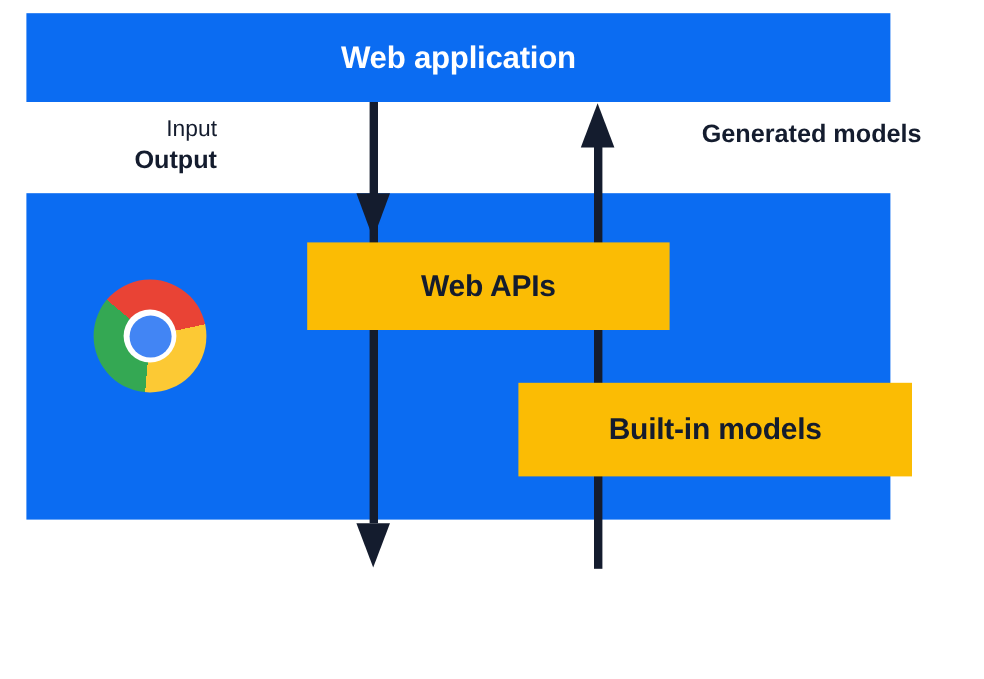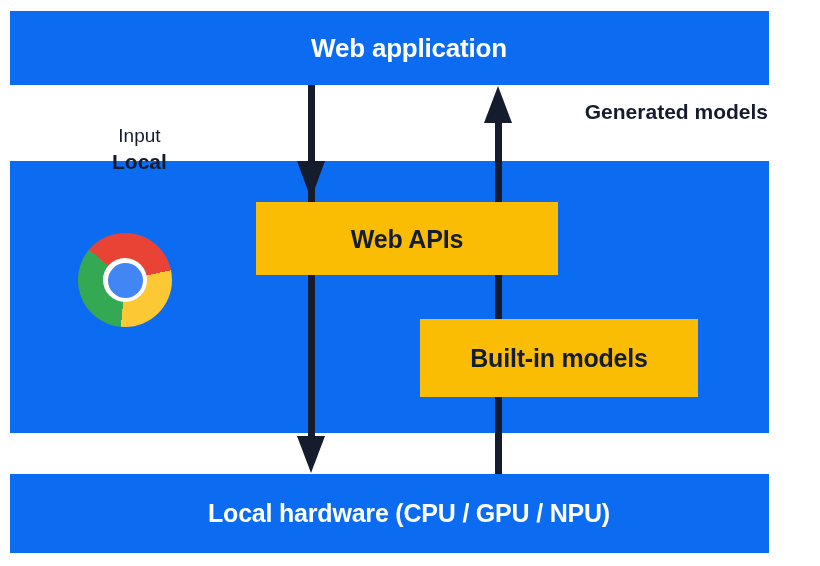--- a/index.html
+++ b/index.html
@@ -16,55 +16,54 @@
   html,body{margin:0;padding:0;background:#ffffff;}
   .canvas{
     position:relative;
     width:820px;height:566px;
     background:#ffffff;
     overflow:hidden;
     font-family:"Liberation Sans","DejaVu Sans",sans-serif;
   }
   
   .band,.bar{
-    position:absolute;left:10px;width:720px;
+    position:absolute;left:22px;width:720px;
     background:var(--band-blue);
-    padding-left:39px;
   }
   .top-bar{top:11px;height:74px;display:flex;align-items:center;justify-content:center;z-index:0;}
   .mid-band{top:161px;height:272px;z-index:0;}
   .bottom-bar{top:474px;height:79px;display:flex;align-items:center;justify-content:center;z-index:2;}
   .bar-title{
     color:var(--text-light);font-weight:bold;font-size:26px;letter-spacing:-0.2px;
   }
   .bottom-bar .bar-title{font-size:25px;}
   
   .io-group{position:absolute;top:97px;line-height:22px;color:var(--ink);z-index:1;}
-  .io-left{left:112px;text-align:center;margin-top:28px;}
+  .io-left{left:112px;text-align:right;}
   .io-right{right:52px;text-align:right;}
   .io-kicker{font-size:19px;font-weight:normal;}
   .io-value{font-size:21px;font-weight:bold;margin-top:3px;line-height:24px;}
   
   .flow-line{position:absolute;width:7px;background:var(--ink);z-index:1;}
   .down-line{left:308px;top:85px;height:351px;}
   .up-line{left:495px;top:121px;height:353px;}
   .head{position:absolute;width:0;height:0;z-index:1;}
   .head-down{border-left:14px solid transparent;border-right:14px solid transparent;border-top:38px solid var(--ink);}
   .head-down.mid{left:297px;top:161px;}
   .head-down.low{left:297px;top:436px;border-top-width:37px;}
   .head-up{left:484px;top:86px;border-left:14px solid transparent;border-right:14px solid transparent;border-bottom:37px solid var(--ink);}
   
   .yellow-box{
     position:absolute;background:var(--box-yellow);z-index:2;
     display:flex;flex-direction:column;align-items:center;justify-content:center;
     color:var(--ink);font-weight:bold;font-size:25px;line-height:32px;letter-spacing:-0.2px;
     text-align:center;
   }
   .web-apis-box{left:256px;top:202px;width:302px;height:73px;}
-  .builtin-box{left:420px;top:319px;width:278px;height:78px;}
+  .builtin-box{left:432px;top:319px;width:328px;height:78px;}
   
   .chrome-logo{position:absolute;left:78px;top:233px;width:94px;height:94px;z-index:2;}
   .chrome-wheel{
     position:absolute;inset:0;border-radius:50%;
     background:conic-gradient(from -50deg,
       var(--chrome-red) 0deg 128deg,
       var(--chrome-yellow) 128deg 235deg,
       var(--chrome-green) 235deg 360deg);
   }
   .chrome-hub{
@@ -84,21 +83,21 @@
 <body>
 
 <div class="canvas">
 
   <div class="bar top-bar">
     <span class="bar-title">Web application</span>
   </div>
 
   <div class="io-group io-left">
     <div class="io-kicker">Input</div>
-    <div class="io-value">Local</div>
+    <div class="io-value">Output</div>
   </div>
   <div class="io-group io-right">
     <div class="io-value">Generated models</div>
   </div>
 
   <div class="band mid-band"></div>
 
   <div class="flow-line down-line"></div>
   <div class="head head-down mid"></div>
   <div class="head head-down low"></div>
@@ -111,17 +110,14 @@
   <div class="yellow-box builtin-box">
     <span>Built-in models</span>
   </div>
 
   <div class="chrome-logo">
     <div class="chrome-wheel"></div>
     <div class="chrome-hub"></div>
     <div class="chrome-pupil"></div>
   </div>
 
-  <div class="bar bottom-bar">
-    <span class="bar-title">Local hardware (CPU / GPU / NPU)</span>
-  </div>
 
 </div>
 
 </body></html>

